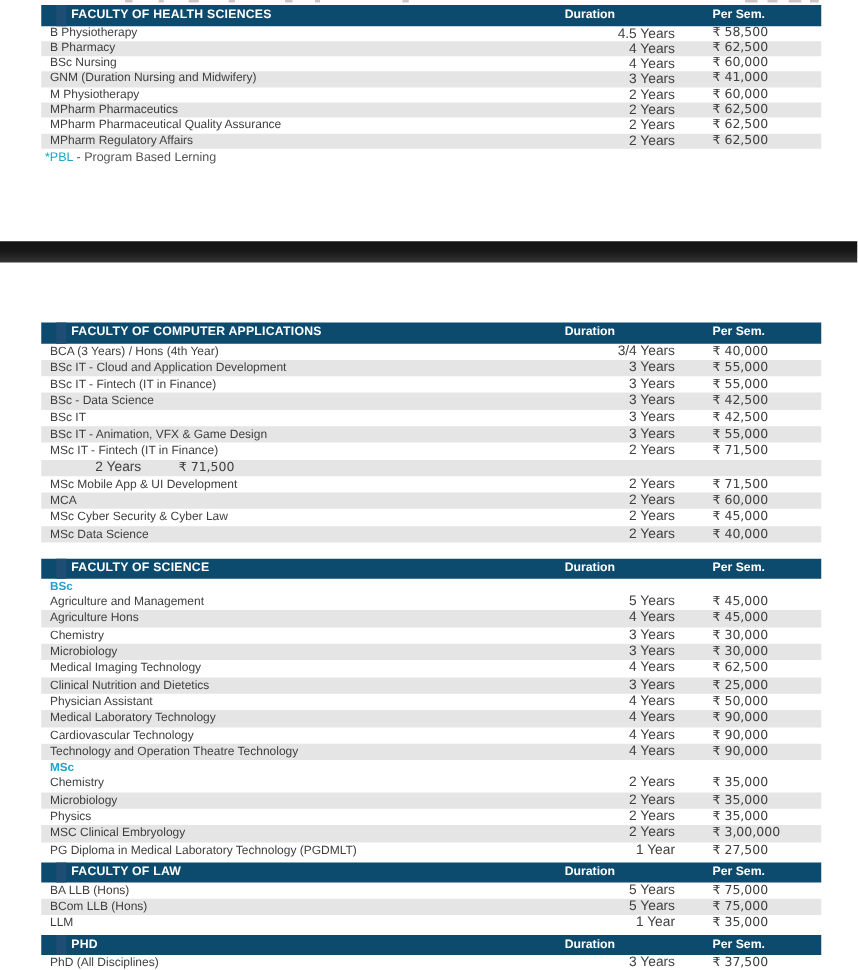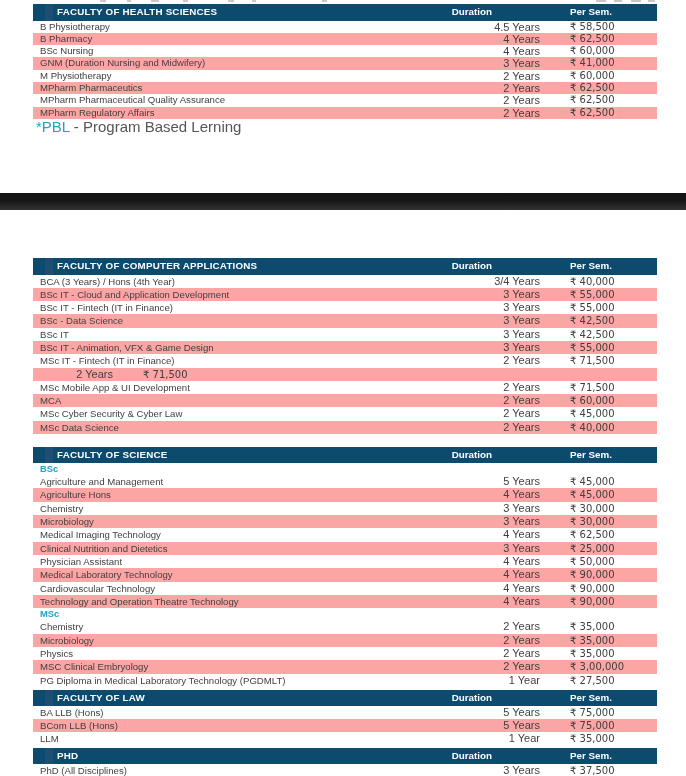--- a/index.html
+++ b/index.html
@@ -23,34 +23,34 @@
     background:#0c4a6e;color:#ffffff;font-weight:bold;font-size:9.8px;padding-left:12px;
   }
   .tab{width:8px;background:#1e4e74;flex:0 0 8px;}
   .ttl{flex:1;padding-left:4px;letter-spacing:.2px;white-space:nowrap;overflow:hidden;}
   .dur{width:110px;flex:0 0 110px;padding-right:30px;text-align:right;box-sizing:border-box;white-space:nowrap;}
   .fee{width:87px;flex:0 0 87px;text-align:left;white-space:nowrap;
        font-family:"DejaVu Sans","Liberation Sans",sans-serif;}
   .thead .fee{font-family:"Liberation Sans",sans-serif;margin-left:48px;}
 
   .row{display:flex;height:var(--rh);line-height:var(--rh);font-size:9.6px;color:#3f3f3f;}
-  .row.alt{background:#fca5a5;}
+  .row.alt{background:#e5e5e5;}
   .nm{flex:1;padding-left:7px;white-space:nowrap;overflow:hidden;}
   .row .dur{font-size:11px;}
   .row .fee{font-size:10px;}
 
   .subhead{
     height:12.2px;line-height:12.2px;padding-left:7px;
     font-size:9.4px;font-weight:bold;color:#21a3c9;
   }
 
   
   .note{
     position:absolute;left:36px;top:120px;height:13px;line-height:13px;
-    font-size:15px;color:#555555;white-space:nowrap;
+    font-size:10px;color:#555555;white-space:nowrap;
   }
   .note .hl{color:#21a3c9;}
 </style>
 </head>
 <body>
 
 <div>
   <span class="remnant" style="left:100px;width:6px"></span>
   <span class="remnant" style="left:127px;width:4px"></span>
   <span class="remnant" style="left:151px;width:8px"></span>

